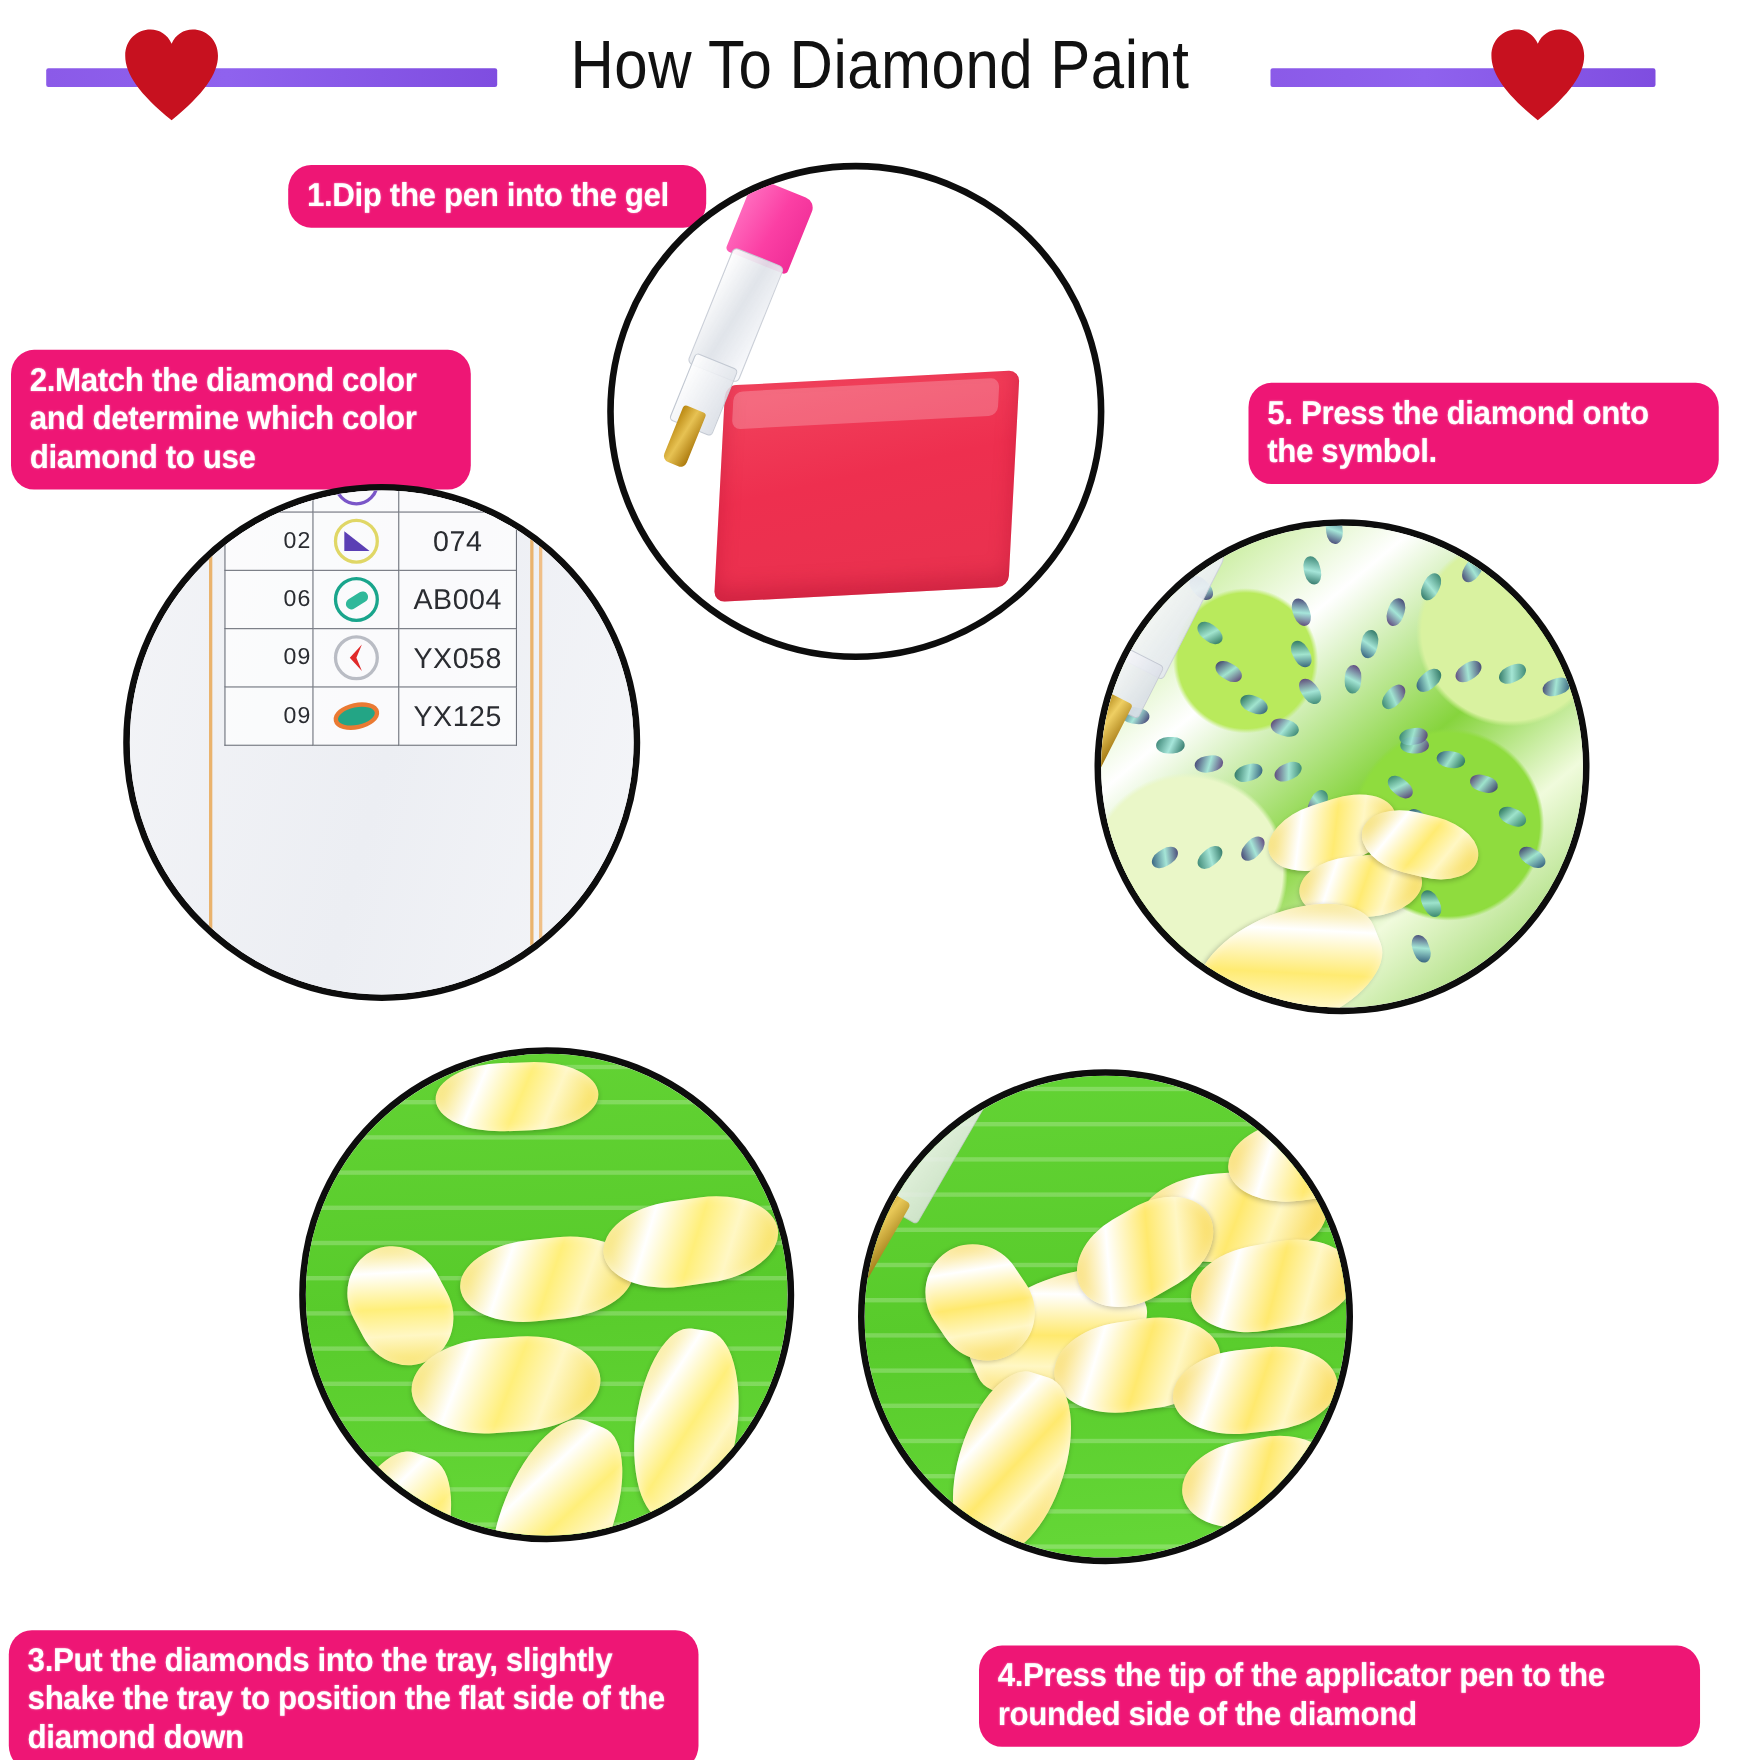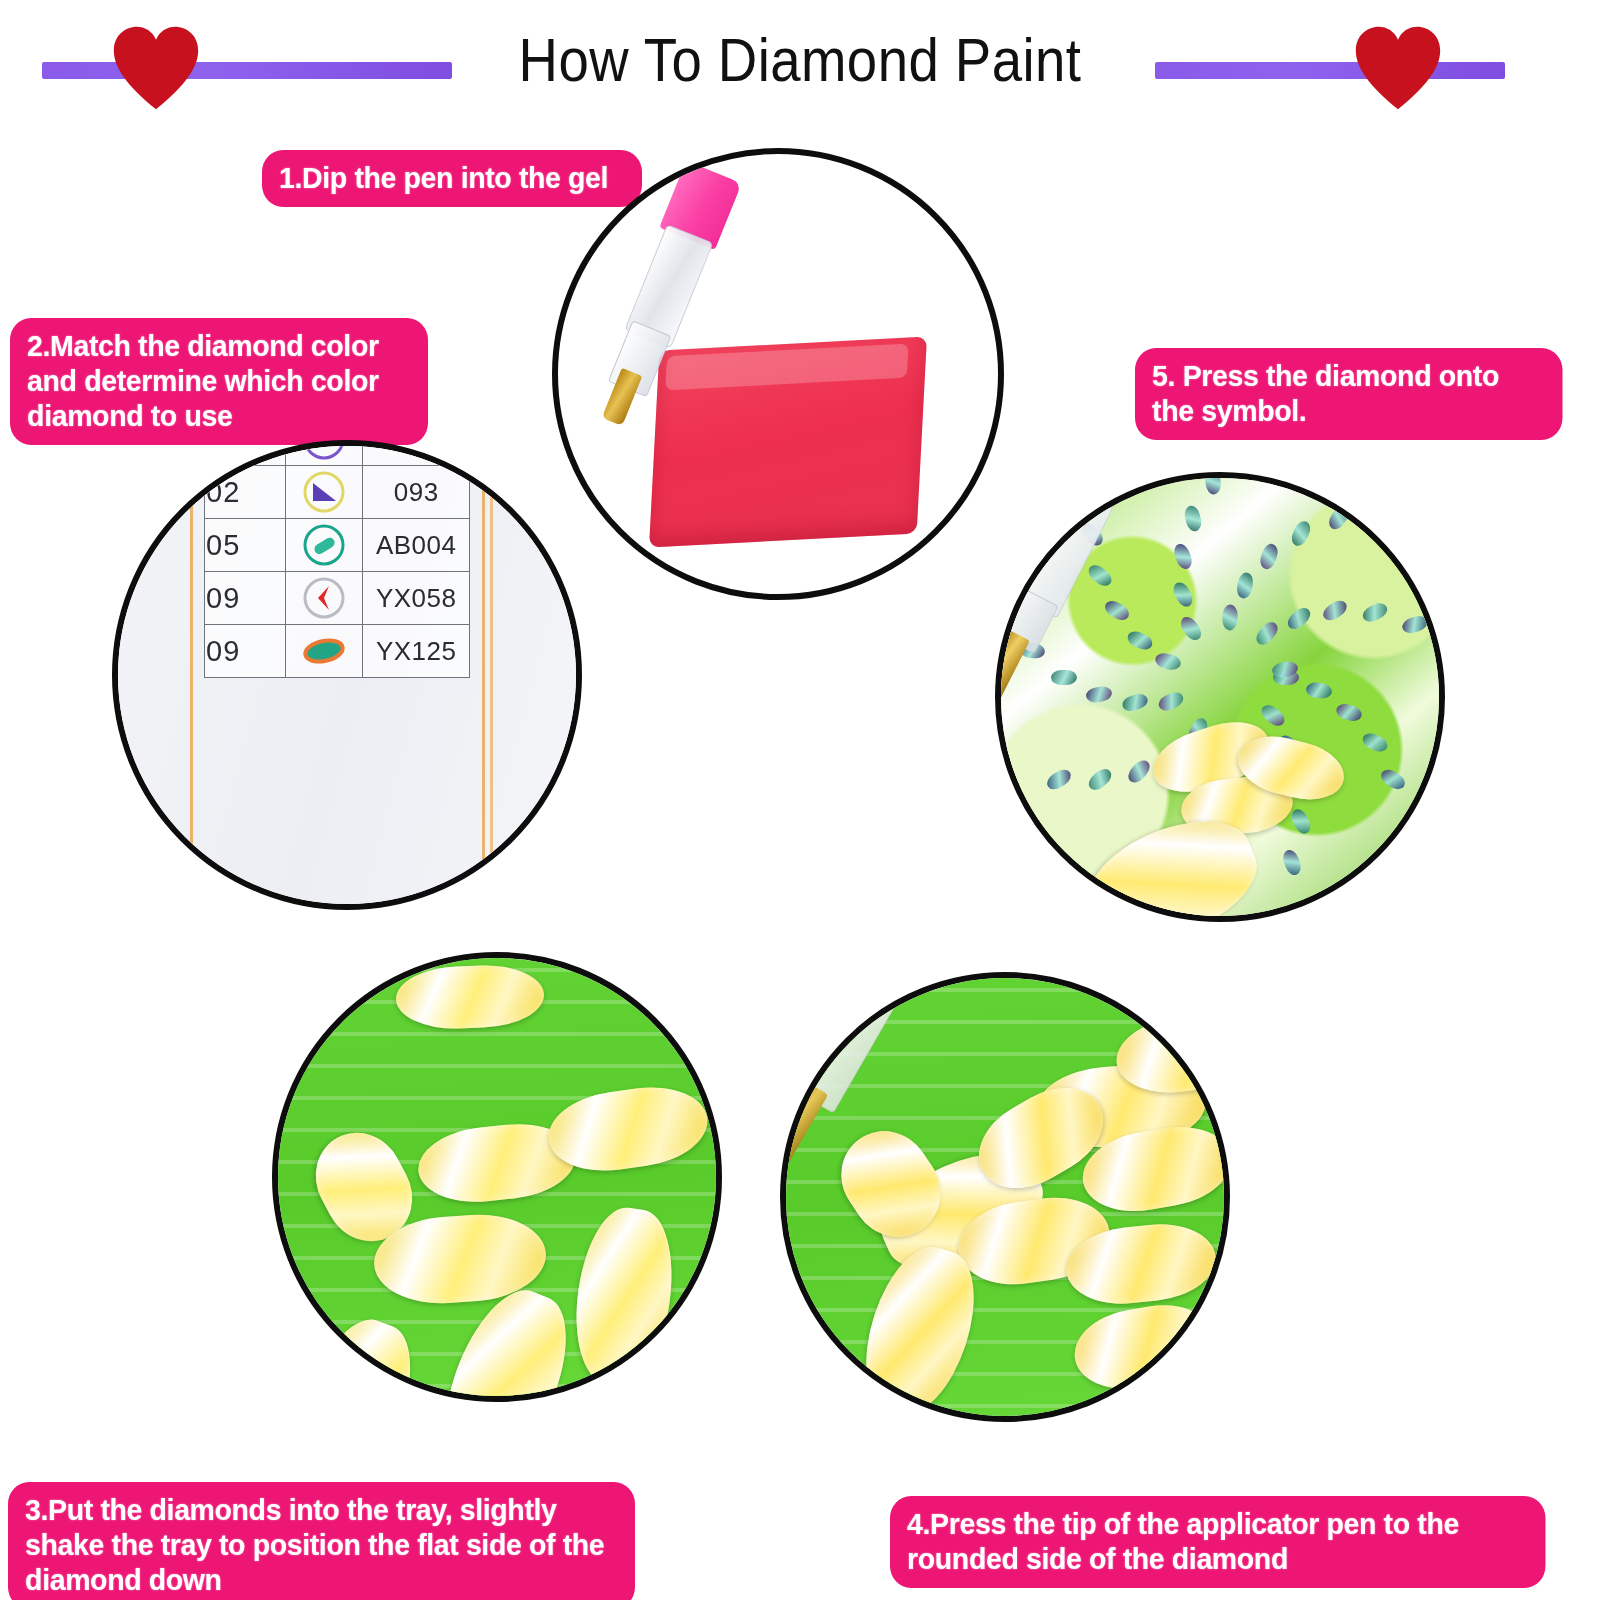--- a/index.html
+++ b/index.html
@@ -74,21 +74,21 @@
   .paper{position:absolute;left:0;top:0;width:470px;height:470px;
     background:linear-gradient(105deg,#f3f4f7 0%,#eceef3 50%,#f5f6f9 100%);}
   .vline{position:absolute;width:3px;top:0;bottom:0;background:#e9a855;opacity:.85;}
   .vl1{left:72px;}
   .vl2{left:364px;}
   .vl3{left:372px;background:#f0b673;}
   .legend{position:absolute;left:86px;top:-34px;width:266px;
     border-collapse:collapse;}
   .legend td{border:1px solid #6f737c;height:50px;background:rgba(252,252,254,.82);
     font-family:"Liberation Sans","DejaVu Sans",sans-serif;color:#2a2c31;}
-  .lc-no{width:82px;text-align:left;font-size:29px;letter-spacing:1px;}
+  .lc-no{width:82px;text-align:right;font-size:21px;letter-spacing:1px;}
   .lc-sym{width:78px;text-align:center;}
   .lc-code{width:106px;text-align:center;font-size:26px;letter-spacing:.5px;}
   .symwrap{display:inline-block;width:44px;height:44px;position:relative;vertical-align:middle;}
 
   
   .c5{left:995px;top:472px;width:450px;height:450px;}
   .canvas5{position:absolute;inset:0;
     background:
       radial-gradient(circle at 30% 28%,#b9ea5c 0 14%,rgba(255,255,255,0) 15%),
       radial-gradient(circle at 72% 62%,#8fdc3e 0 20%,rgba(255,255,255,0) 21%),
@@ -171,24 +171,24 @@
                     <path d="M24 16 l6 7 6-7 Z" fill="#3b8ae0"></path>
                   </svg></span></td>
               <td class="lc-code">028</td>
             </tr>
             <tr>
               <td class="lc-no">02</td>
               <td class="lc-sym"><span class="symwrap"><svg viewBox="0 0 44 44" width="44" height="44">
                     <circle cx="22" cy="22" r="19" fill="none" stroke="#e0d766" stroke-width="3"></circle>
                     <path d="M11 13 L34 31 L11 31 Z" fill="#5b3fb4"></path>
                   </svg></span></td>
-              <td class="lc-code">093</td>
-            </tr>
-            <tr>
-              <td class="lc-no">05</td>
+              <td class="lc-code">074</td>
+            </tr>
+            <tr>
+              <td class="lc-no">06</td>
               <td class="lc-sym"><span class="symwrap"><svg viewBox="0 0 44 44" width="44" height="44">
                     <circle cx="22" cy="22" r="19" fill="none" stroke="#19a58c" stroke-width="3"></circle>
                     <rect x="11" y="18" width="22" height="10" rx="5" fill="#2fb89a" transform="rotate(-32 22 22)"></rect>
                   </svg></span></td>
               <td class="lc-code">AB004</td>
             </tr>
             <tr>
               <td class="lc-no">09</td>
               <td class="lc-sym"><span class="symwrap"><svg viewBox="0 0 44 44" width="44" height="44">
                     <circle cx="22" cy="22" r="19" fill="none" stroke="#b9bcc4" stroke-width="3"></circle>

